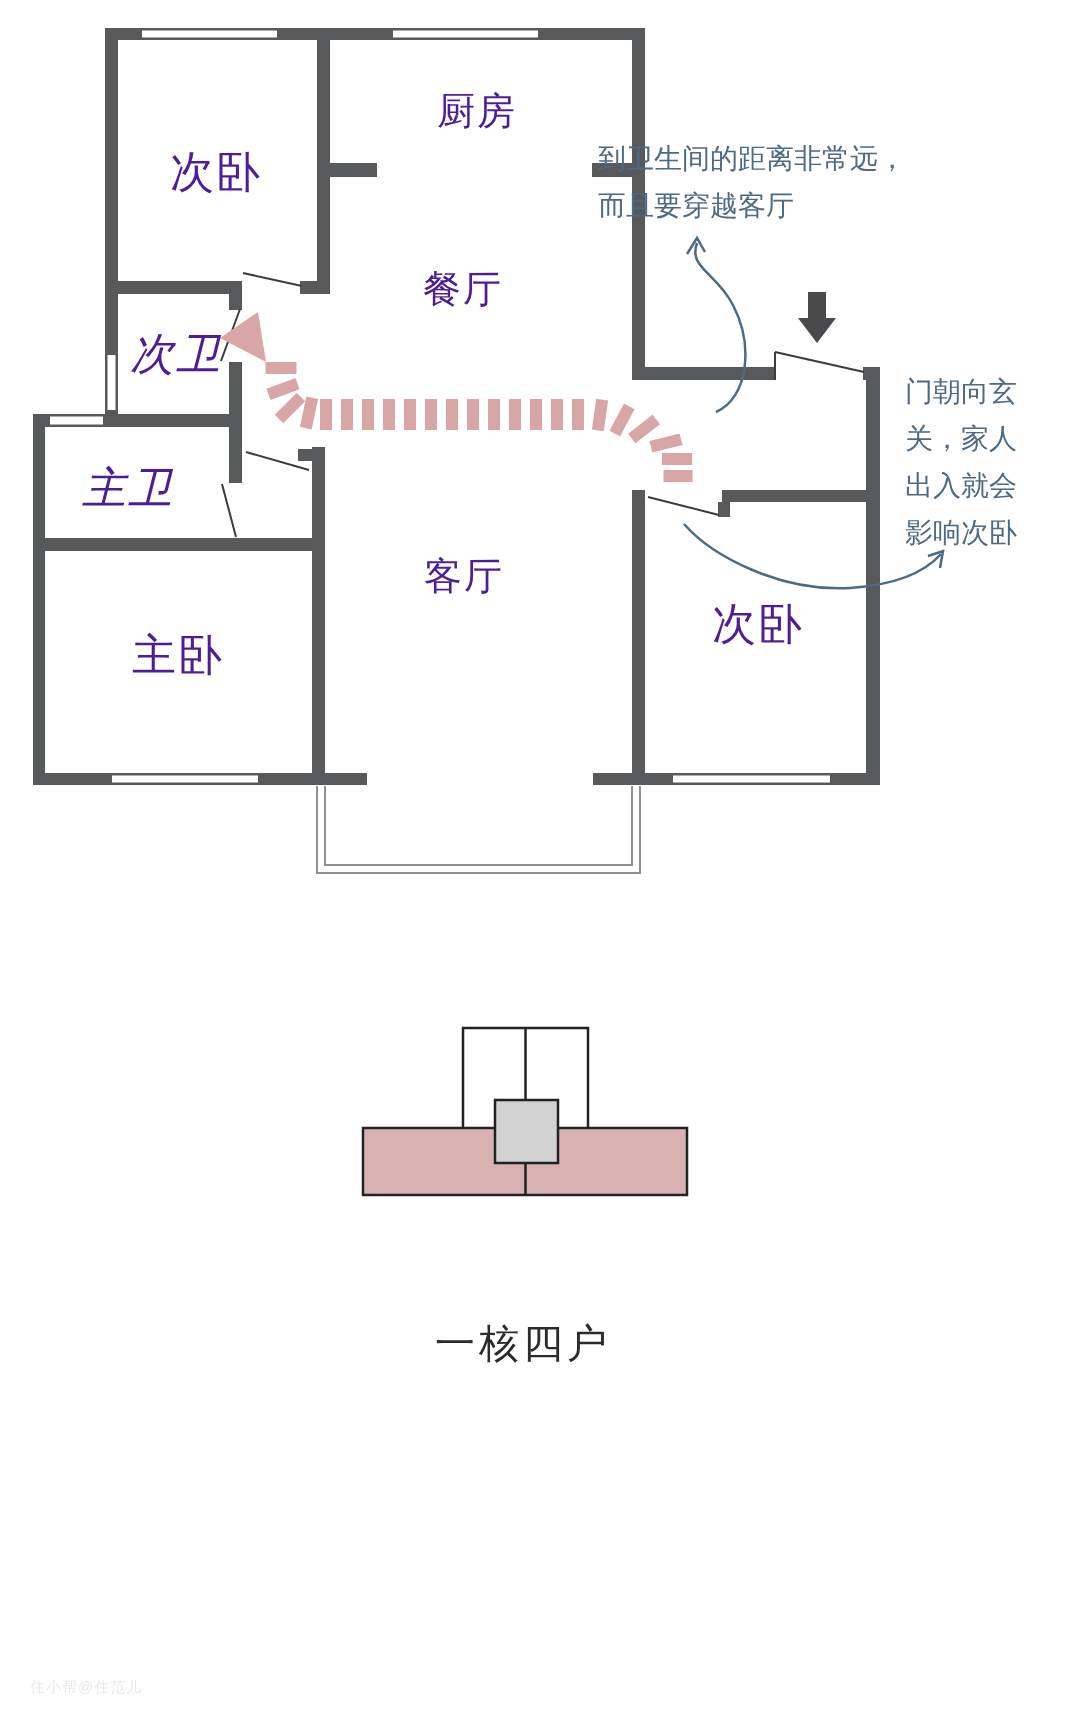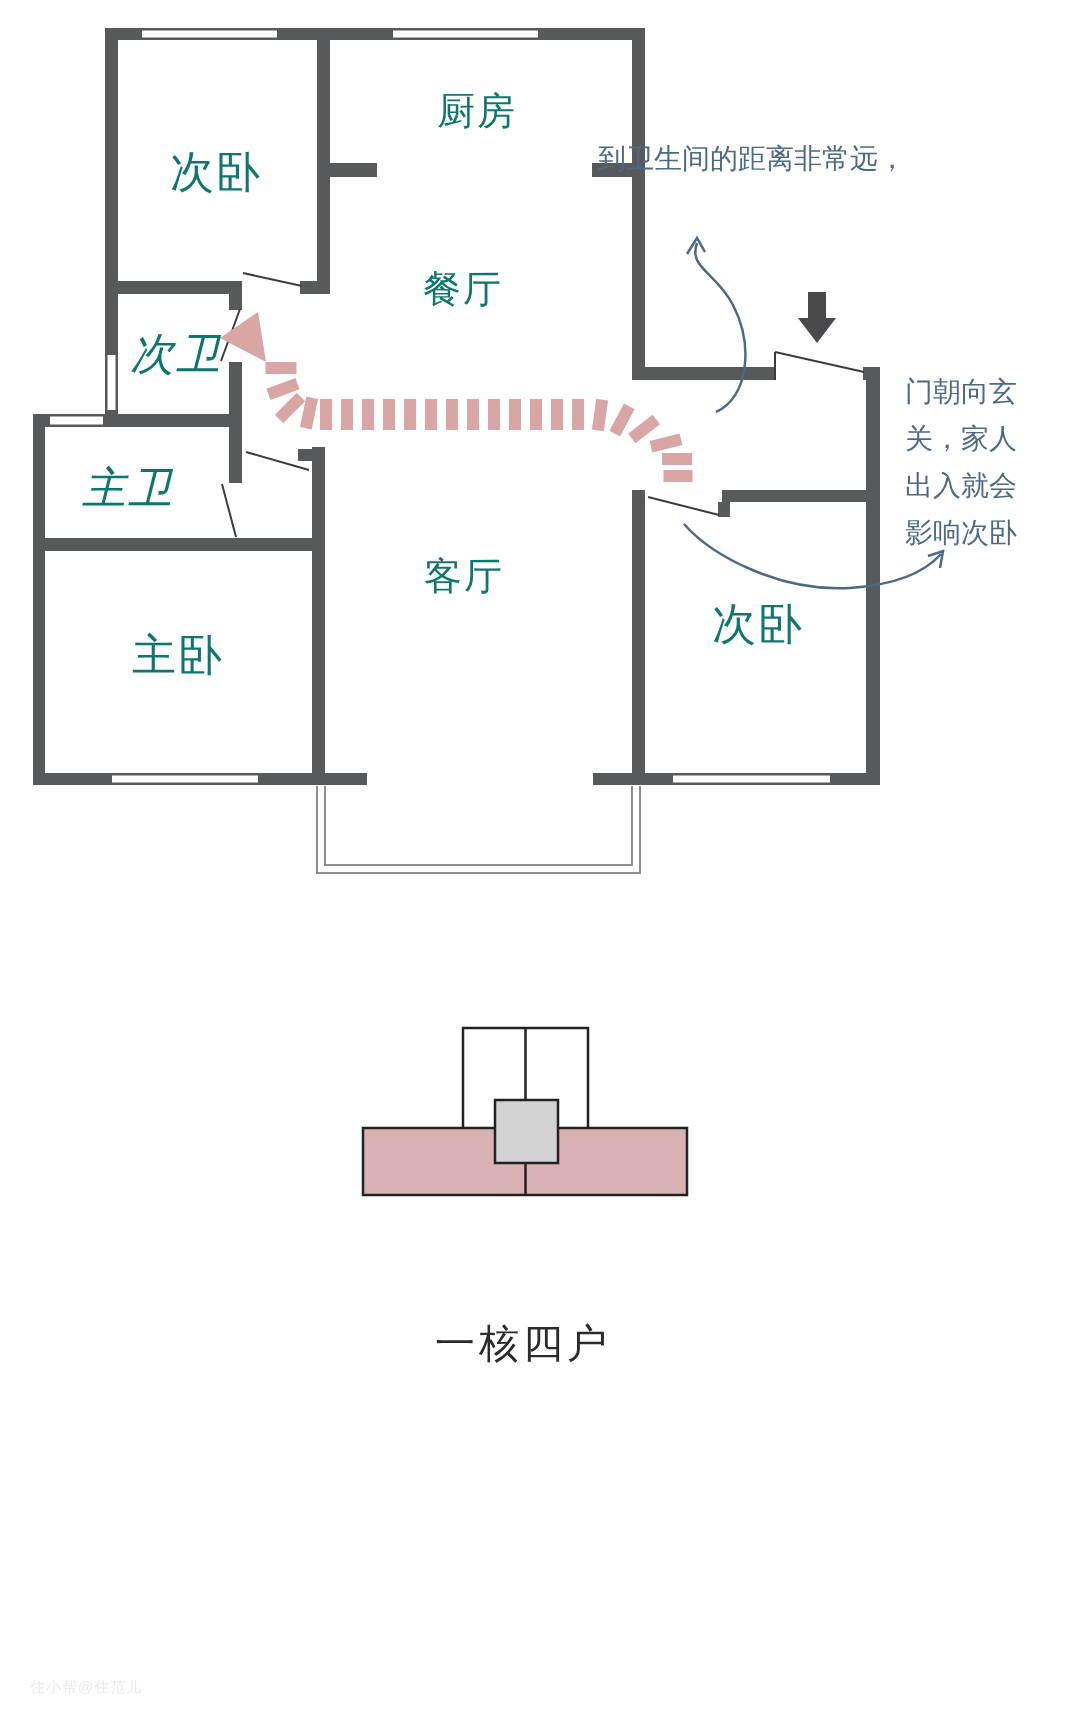--- a/index.html
+++ b/index.html
@@ -7,21 +7,21 @@
     position:relative;
     width:1080px;height:1728px;
     background:#ffffff;
     overflow:hidden;
     font-family:"Liberation Sans","DejaVu Sans",sans-serif;
   }
   #plan-svg{position:absolute;left:0;top:0;width:1080px;height:1728px;}
   .room-label{
     position:absolute;
     transform:translate(-50%,-50%);
-    color:#0f766e;
+    color:#4c1d95;
     white-space:nowrap;
     letter-spacing:2px;
   }
   .fs40{font-size:44px;} .fs38{font-size:38px;} .fs36{font-size:44px;font-style:italic;}
   .note{
     position:absolute;
     color:#4d6a85;
     font-size:28px;
     line-height:47px;
     white-space:nowrap;
@@ -187,20 +187,21 @@
   <div class="room-label fs38" style="left:477px;top:111px">厨房</div>
   <div class="room-label fs38" style="left:463px;top:289px">餐厅</div>
   <div class="room-label fs36" style="left:176px;top:354px">次卫</div>
   <div class="room-label fs36" style="left:128px;top:488px">主卫</div>
   <div class="room-label fs40" style="left:178px;top:655px">主卧</div>
   <div class="room-label fs38" style="left:464px;top:576px">客厅</div>
   <div class="room-label fs40" style="left:758px;top:624px">次卧</div>
 
   <div class="note" style="left:598px;top:135px">
     <div>到卫生间的距离非常远，</div>
+    <div>而且要穿越客厅</div>
   </div>
   <div class="note" style="left:905px;top:368px">
     <div>门朝向玄</div>
     <div>关，家人</div>
     <div>出入就会</div>
     <div>影响次卧</div>
   </div>
 
   <div class="caption" style="left:523px;top:1307px">一核四户</div>
   <div class="watermark" style="left:30px;top:1678px">住小帮@住范儿</div>

